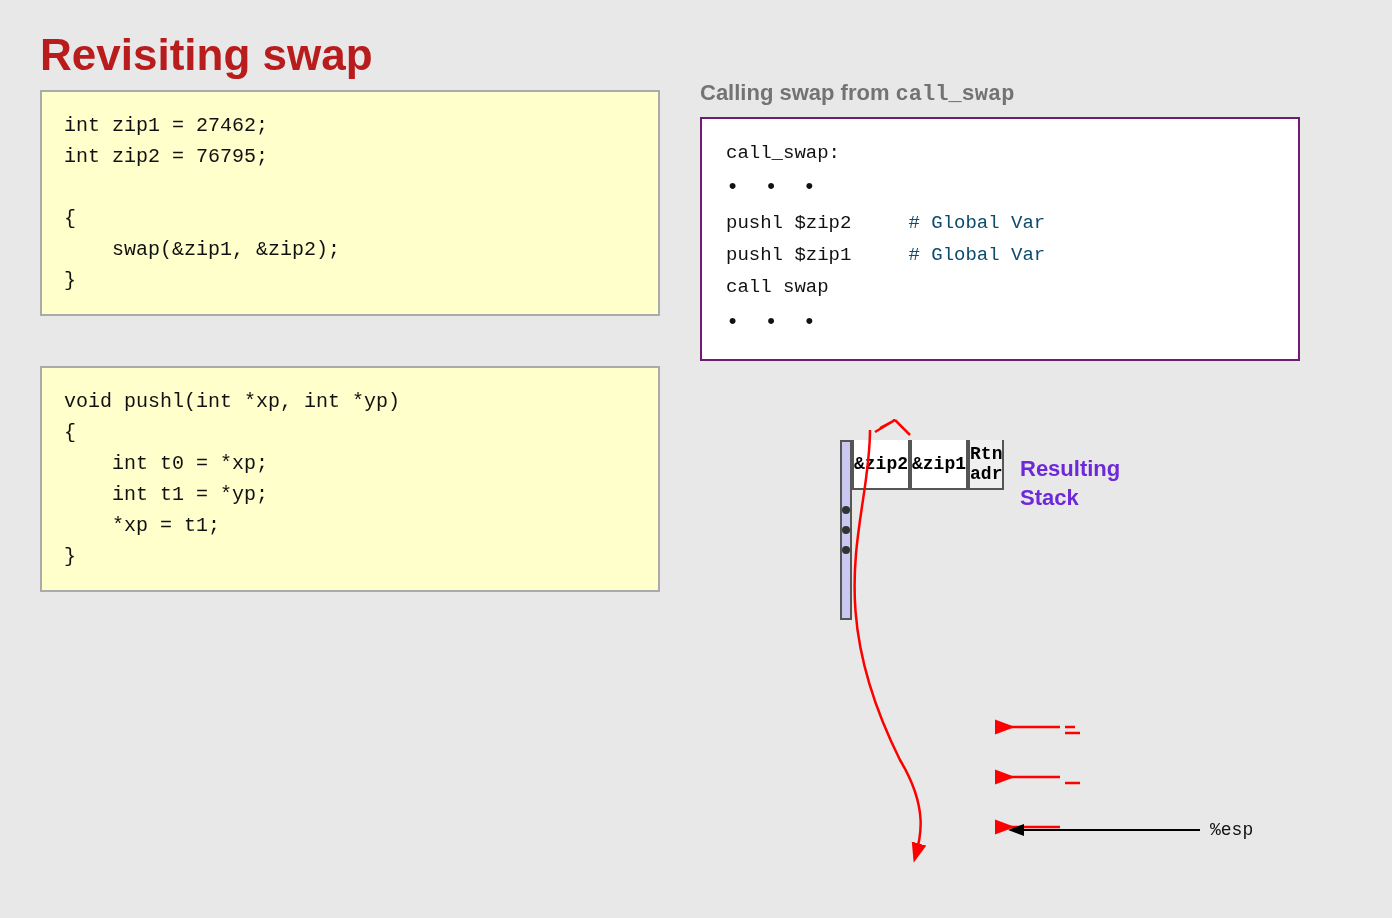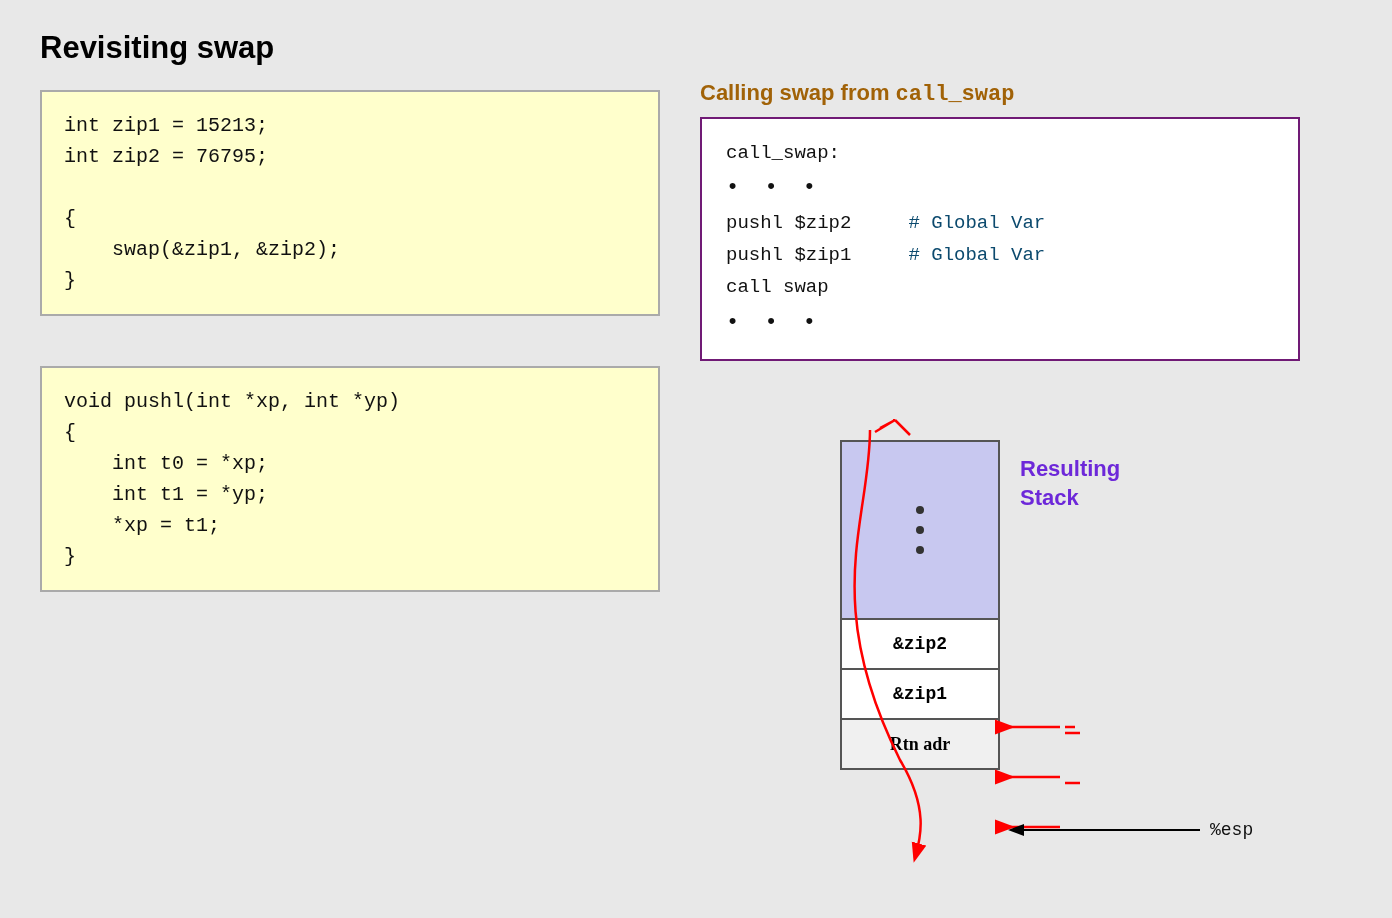--- a/index.html
+++ b/index.html
@@ -14,23 +14,23 @@
 
     .page {
       background: #e8e8e8;
       width: 1392px;
       height: 918px;
       padding: 30px 40px;
       position: relative;
     }
 
     .page-title {
-      font-size: 31px;
-      font-weight: bold;
-      color: #000000;
+      font-size: 44px;
+      font-weight: bold;
+      color: #b91c1c;
       margin-bottom: 30px;
     }
 
     .left-panel {
       position: absolute;
       left: 40px;
       top: 90px;
       display: flex;
       flex-direction: column;
       gap: 50px;
@@ -50,21 +50,21 @@
     .right-panel {
       position: absolute;
       left: 700px;
       top: 80px;
       width: 660px;
     }
 
     .asm-title {
       font-size: 22px;
       font-weight: bold;
-      color: #a16207;
+      color: #737373;
       margin-bottom: 10px;
     }
 
     .asm-title code {
       font-family: 'Courier New', monospace;
       font-weight: bold;
     }
 
     .asm-box {
       background: white;
@@ -90,21 +90,21 @@
 
     
     .stack-area {
       position: absolute;
       left: 840px;
       top: 440px;
     }
 
     .stack-container {
       display: flex;
-      flex-direction: column;
+      flex-direction: row;
       width: 160px;
     }
 
     .stack-top {
       background: #c8c8f0;
       border: 2px solid #555;
       height: 180px;
       display: flex;
       flex-direction: column;
       align-items: center;
@@ -133,21 +133,21 @@
     }
 
     .stack-cell-rtn {
       background: #f0f0f0;
       border: 2px solid #555;
       border-top: none;
       height: 50px;
       display: flex;
       align-items: center;
       justify-content: center;
-      font-family: Liberation Serif, serif;
+      font-family: Liberation Mono, monospace;
       font-size: 18px;
       font-weight: bold;
     }
 
     .resulting-stack-label {
       position: absolute;
       left: 1020px;
       top: 455px;
       font-size: 22px;
       font-weight: bold;
@@ -168,21 +168,21 @@
 </head>
 <body>
 
 <div class="page">
 
   <div class="page-title">Revisiting swap</div>
 
   <div class="left-panel">
 
     <div class="code-box">
-      <div>int zip1 = 15213;</div>
+      <div>int zip1 = 27462;</div>
       <div>int zip2 = 76795;</div>
       <div>&nbsp;</div>
       <div>{</div>
       <div>&nbsp;&nbsp;&nbsp;&nbsp;swap(&amp;zip1, &amp;zip2);</div>
       <div>}</div>
     </div>
 
     <div class="code-box">
       <div>void pushl(int *xp, int *yp)</div>
       <div>{</div>

